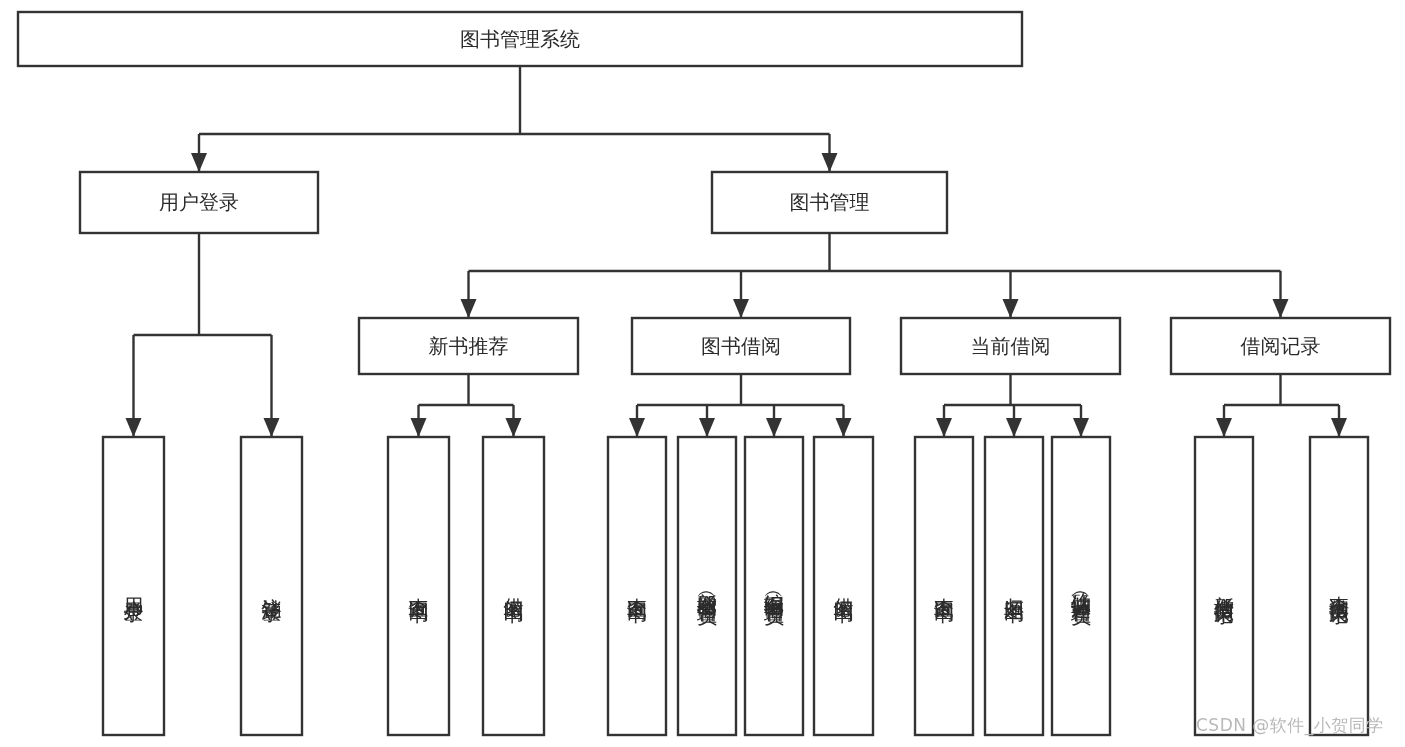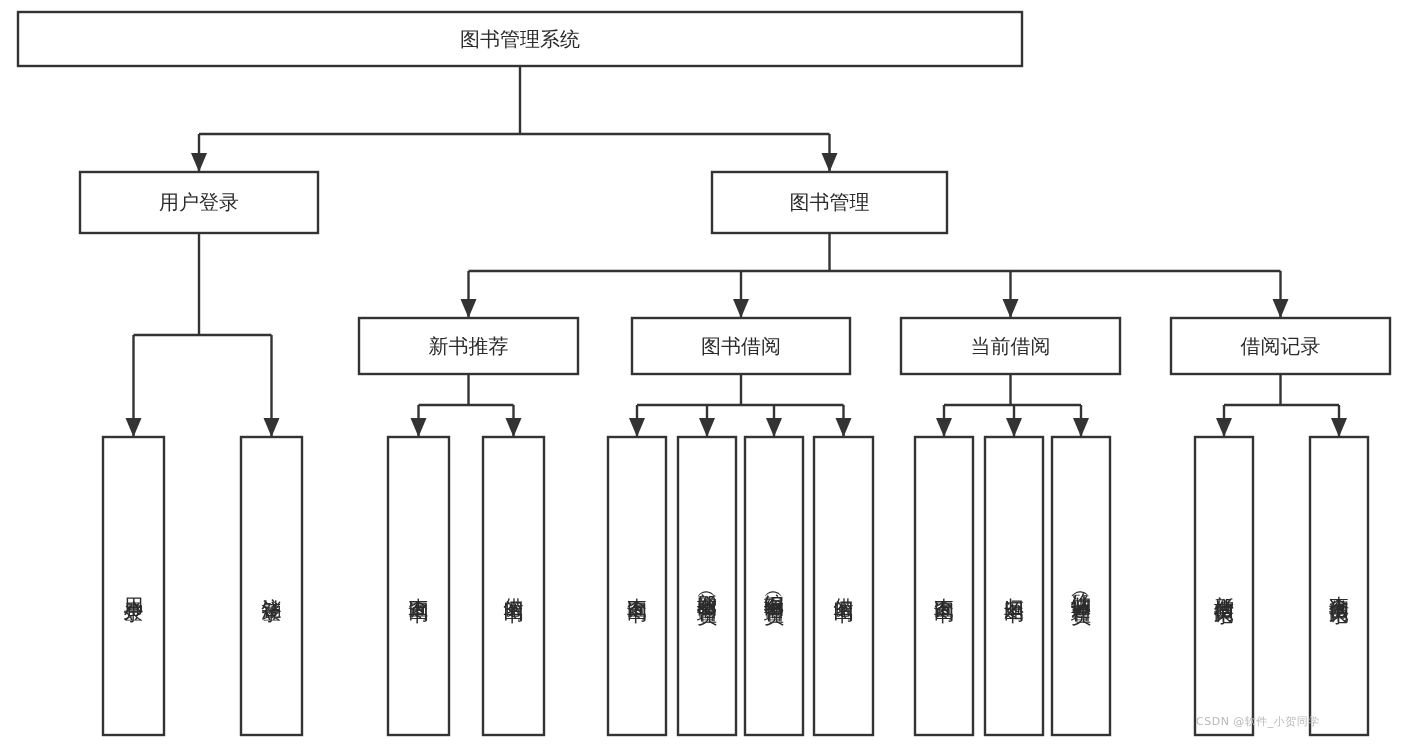--- a/index.html
+++ b/index.html
@@ -62,21 +62,21 @@
     display: flex;
     align-items: center;
     justify-content: center;
     text-align: center;
     white-space: nowrap;
     pointer-events: none;
   }
   .watermark {
     position: absolute;
     font-family: "DejaVu Sans", "Liberation Sans", sans-serif;
-    font-size: 11px;
+    font-size: 17px;
     color: #b9b9b9;
     white-space: nowrap;
     letter-spacing: 0.5px;
   }
 </style>
 </head>
 <body>
 
 <div id="diagram-root">
   <svg id="flow-svg" viewBox="0 0 1405 747" preserveAspectRatio="none">

